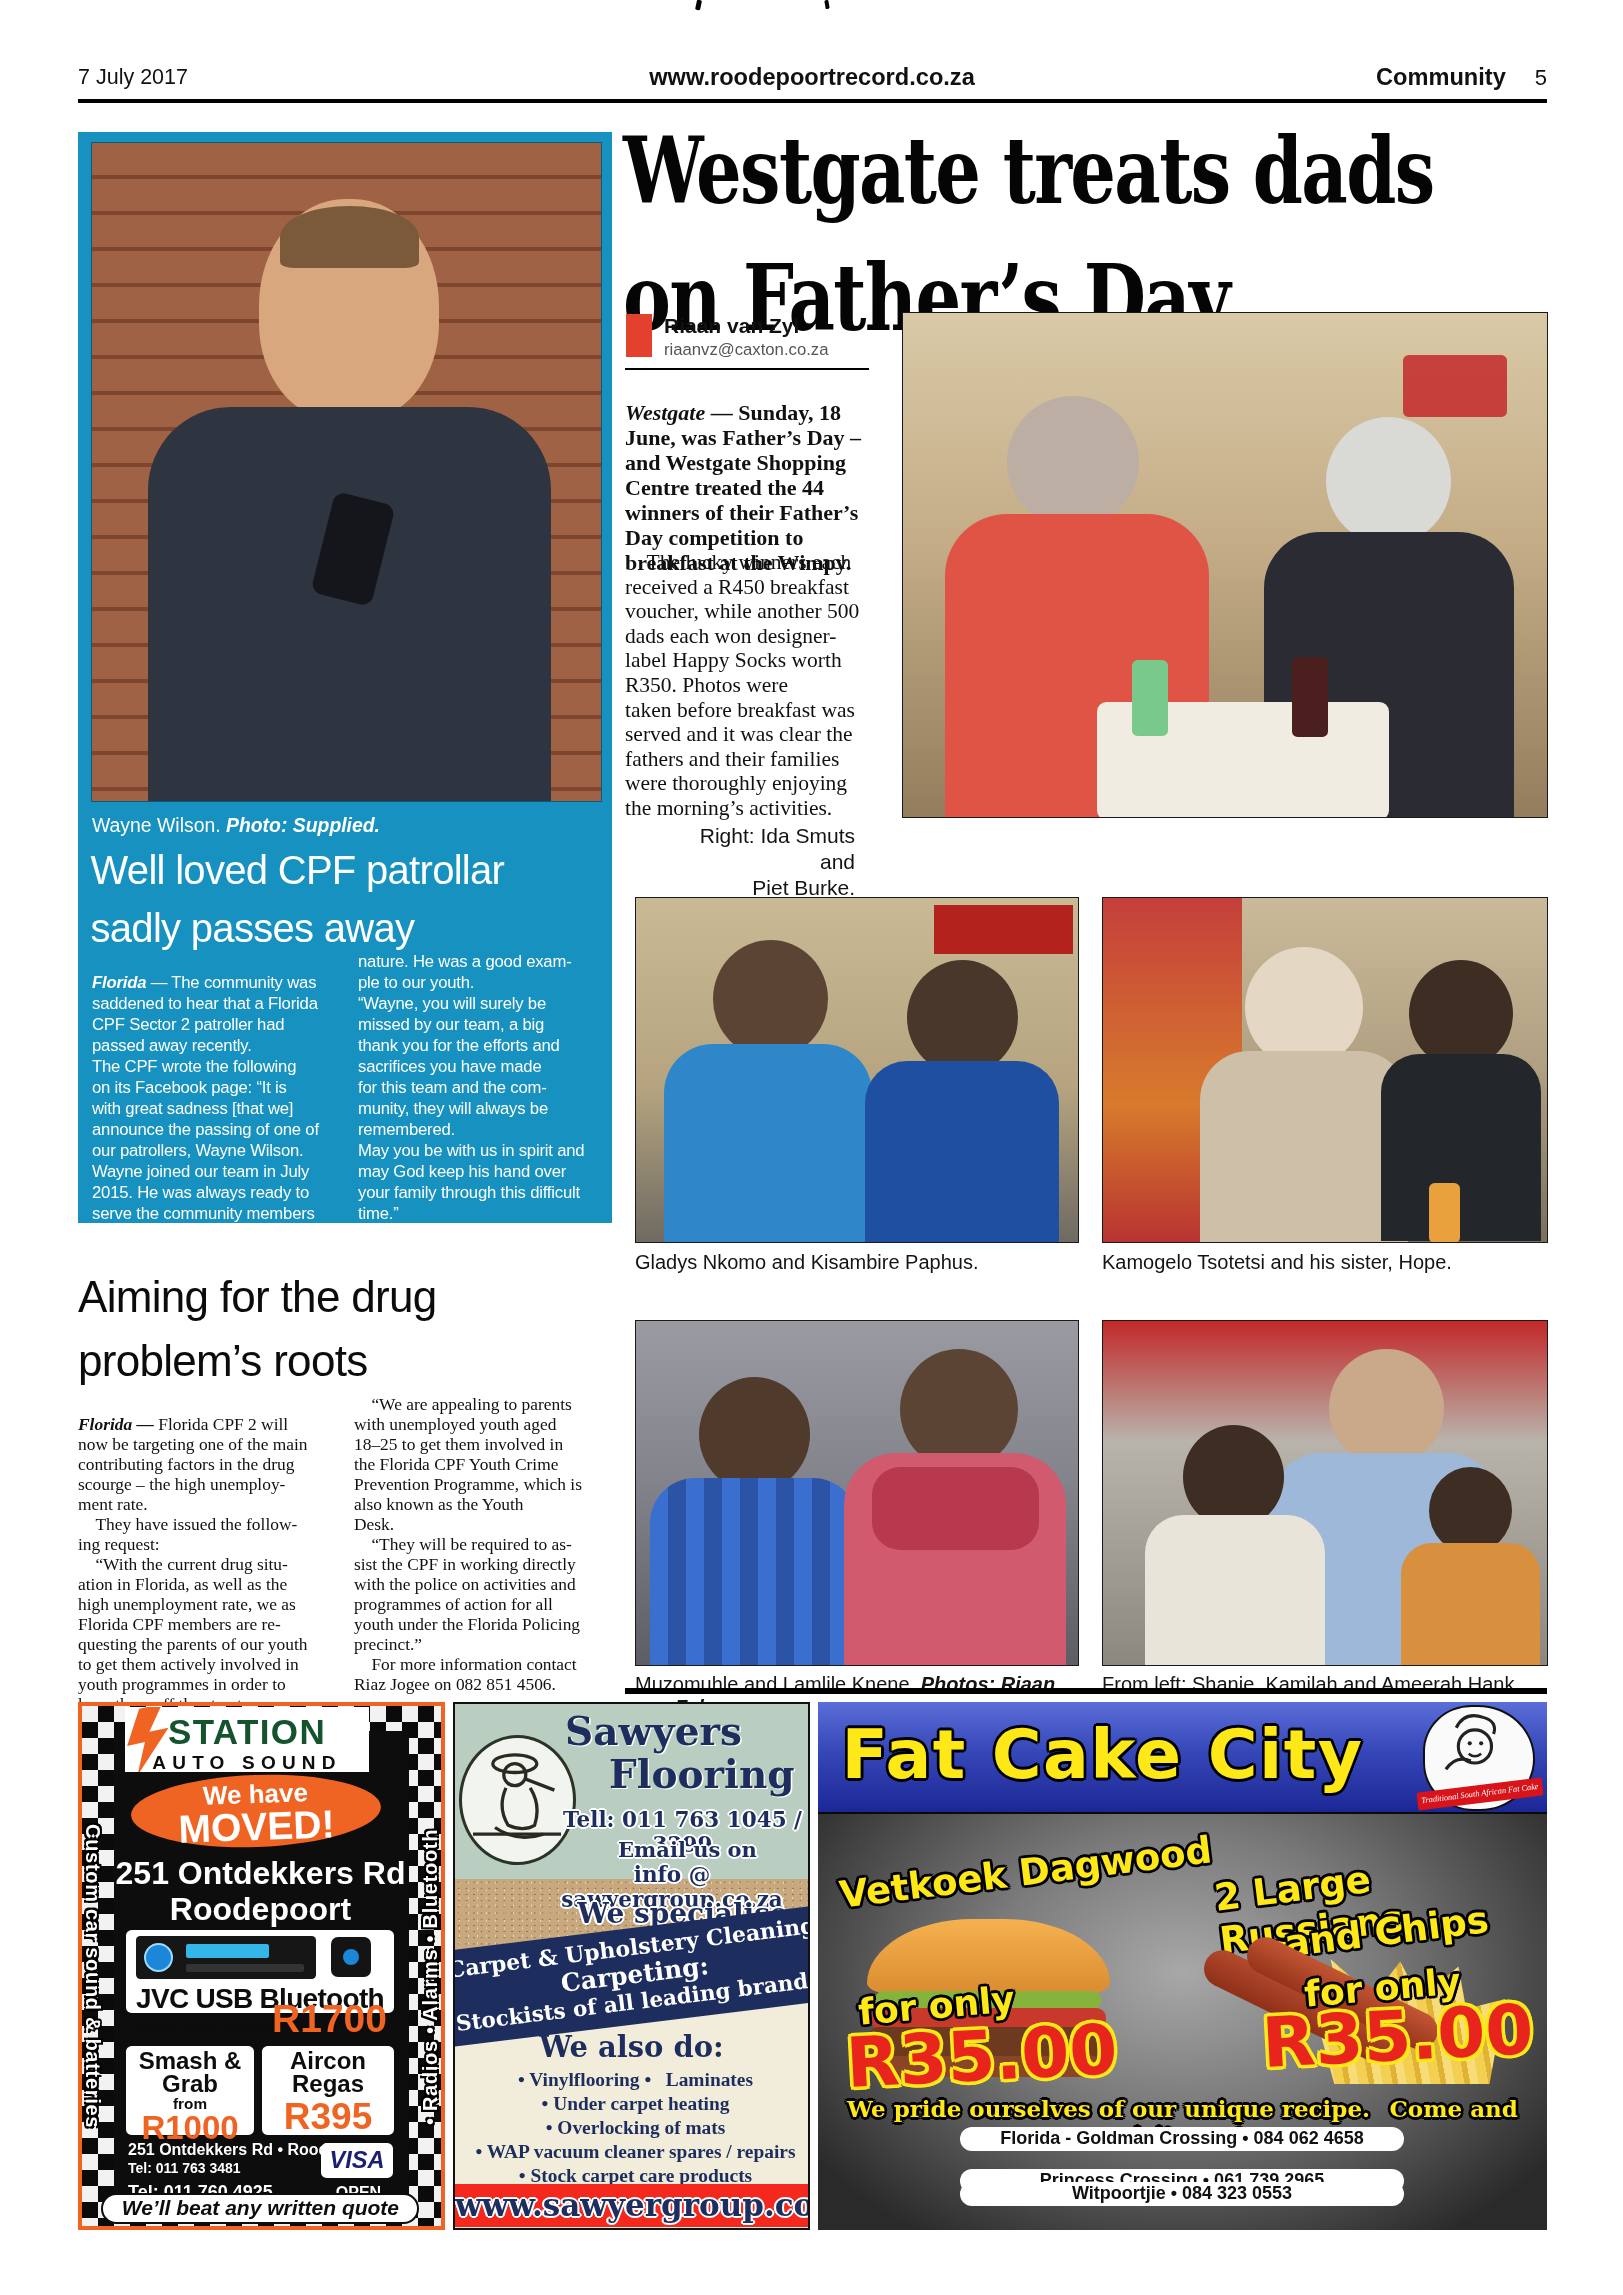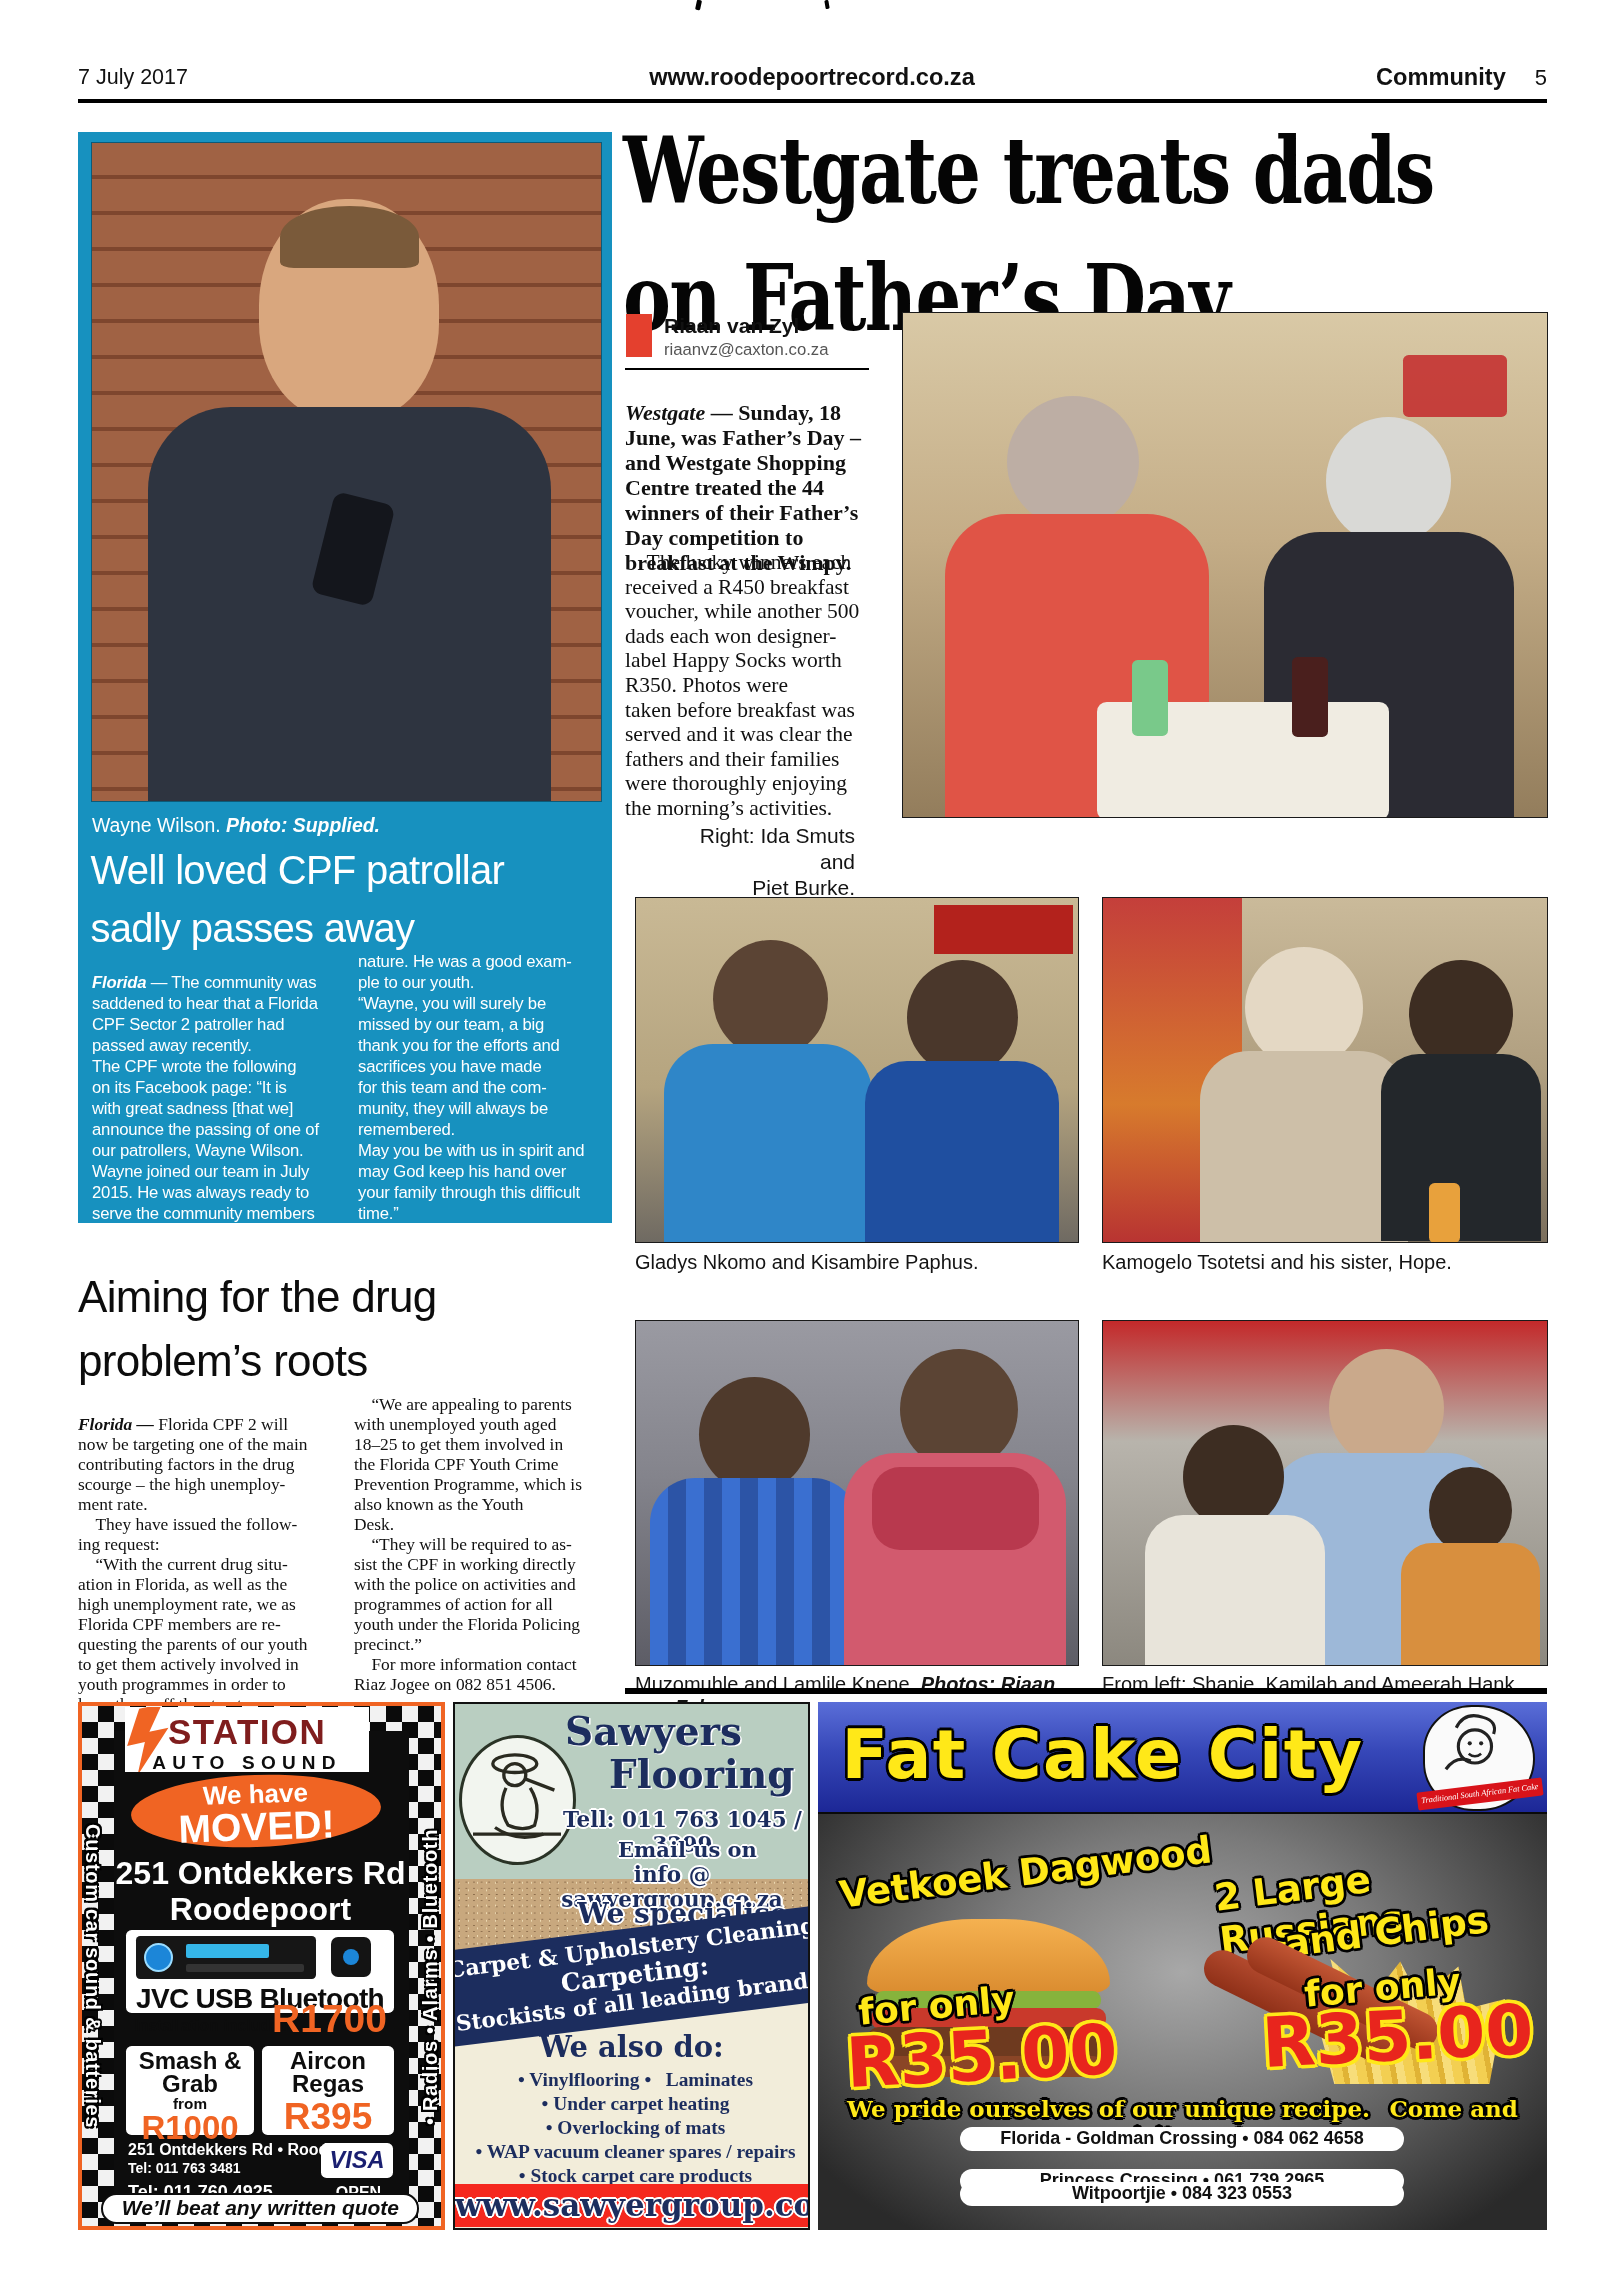--- a/index.html
+++ b/index.html
@@ -246,21 +246,21 @@
   <div class="station">
     <div class="station-inner"></div>
 
     <div class="st-side vert-down" style="left:-1.4px;top:90px;height:361px;text-align:center;">Custom car sound &amp; batteries</div>
     <div class="st-side vert-up" style="right:-1.4px;top:83px;height:375px;text-align:center;">• Radios • Alarms • Bluetooth</div>
 
     <div class="st-white" style="left:43px;top:1.4px;width:244px;height:65px;border-radius:0;">
       <svg width="76" height="65" viewBox="0 0 100 100" style="position:absolute;left:-12.5px;top:0;">
         <polygon points="42,0 78,0 50,38 80,38 18,100 40,52 12,52" fill="#f06423" transform="rotate(-12 50 50)"></polygon>
       </svg>
-      <div class="sans ctr" style="margin-top:4.2px;font-size:35px;font-weight:900;letter-spacing:1.4px;color:#7f1d1d;">STATION</div>
+      <div class="sans ctr" style="margin-top:4.2px;font-size:35px;font-weight:900;letter-spacing:1.4px;color:#14532d;">STATION</div>
       <div class="sans ctr" style="font-size:19px;font-weight:900;letter-spacing:6.2px;color:#0d0d0d;">AUTO SOUND</div>
     </div>
 
     <div class="abs" style="left:49px;top:69px;width:250px;height:72px;background:#f06423;border-radius:50%;transform:rotate(-2deg);text-align:center;color:#fff;">
       <div class="sans" style="margin-top:4.2px;font-size:26px;font-weight:900;">We have</div>
       <div class="sans" style="margin-top:-5.6px;font-size:39px;font-weight:900;">MOVED!</div>
     </div>
 
     <div class="abs sans ctr" style="left:32px;top:149px;width:293px;font-size:32px;font-weight:900;color:#fff;">251 Ontdekkers Rd</div>
     <div class="abs sans ctr" style="left:32px;top:185px;width:293px;font-size:32px;font-weight:900;color:#fff;">Roodepoort</div>

